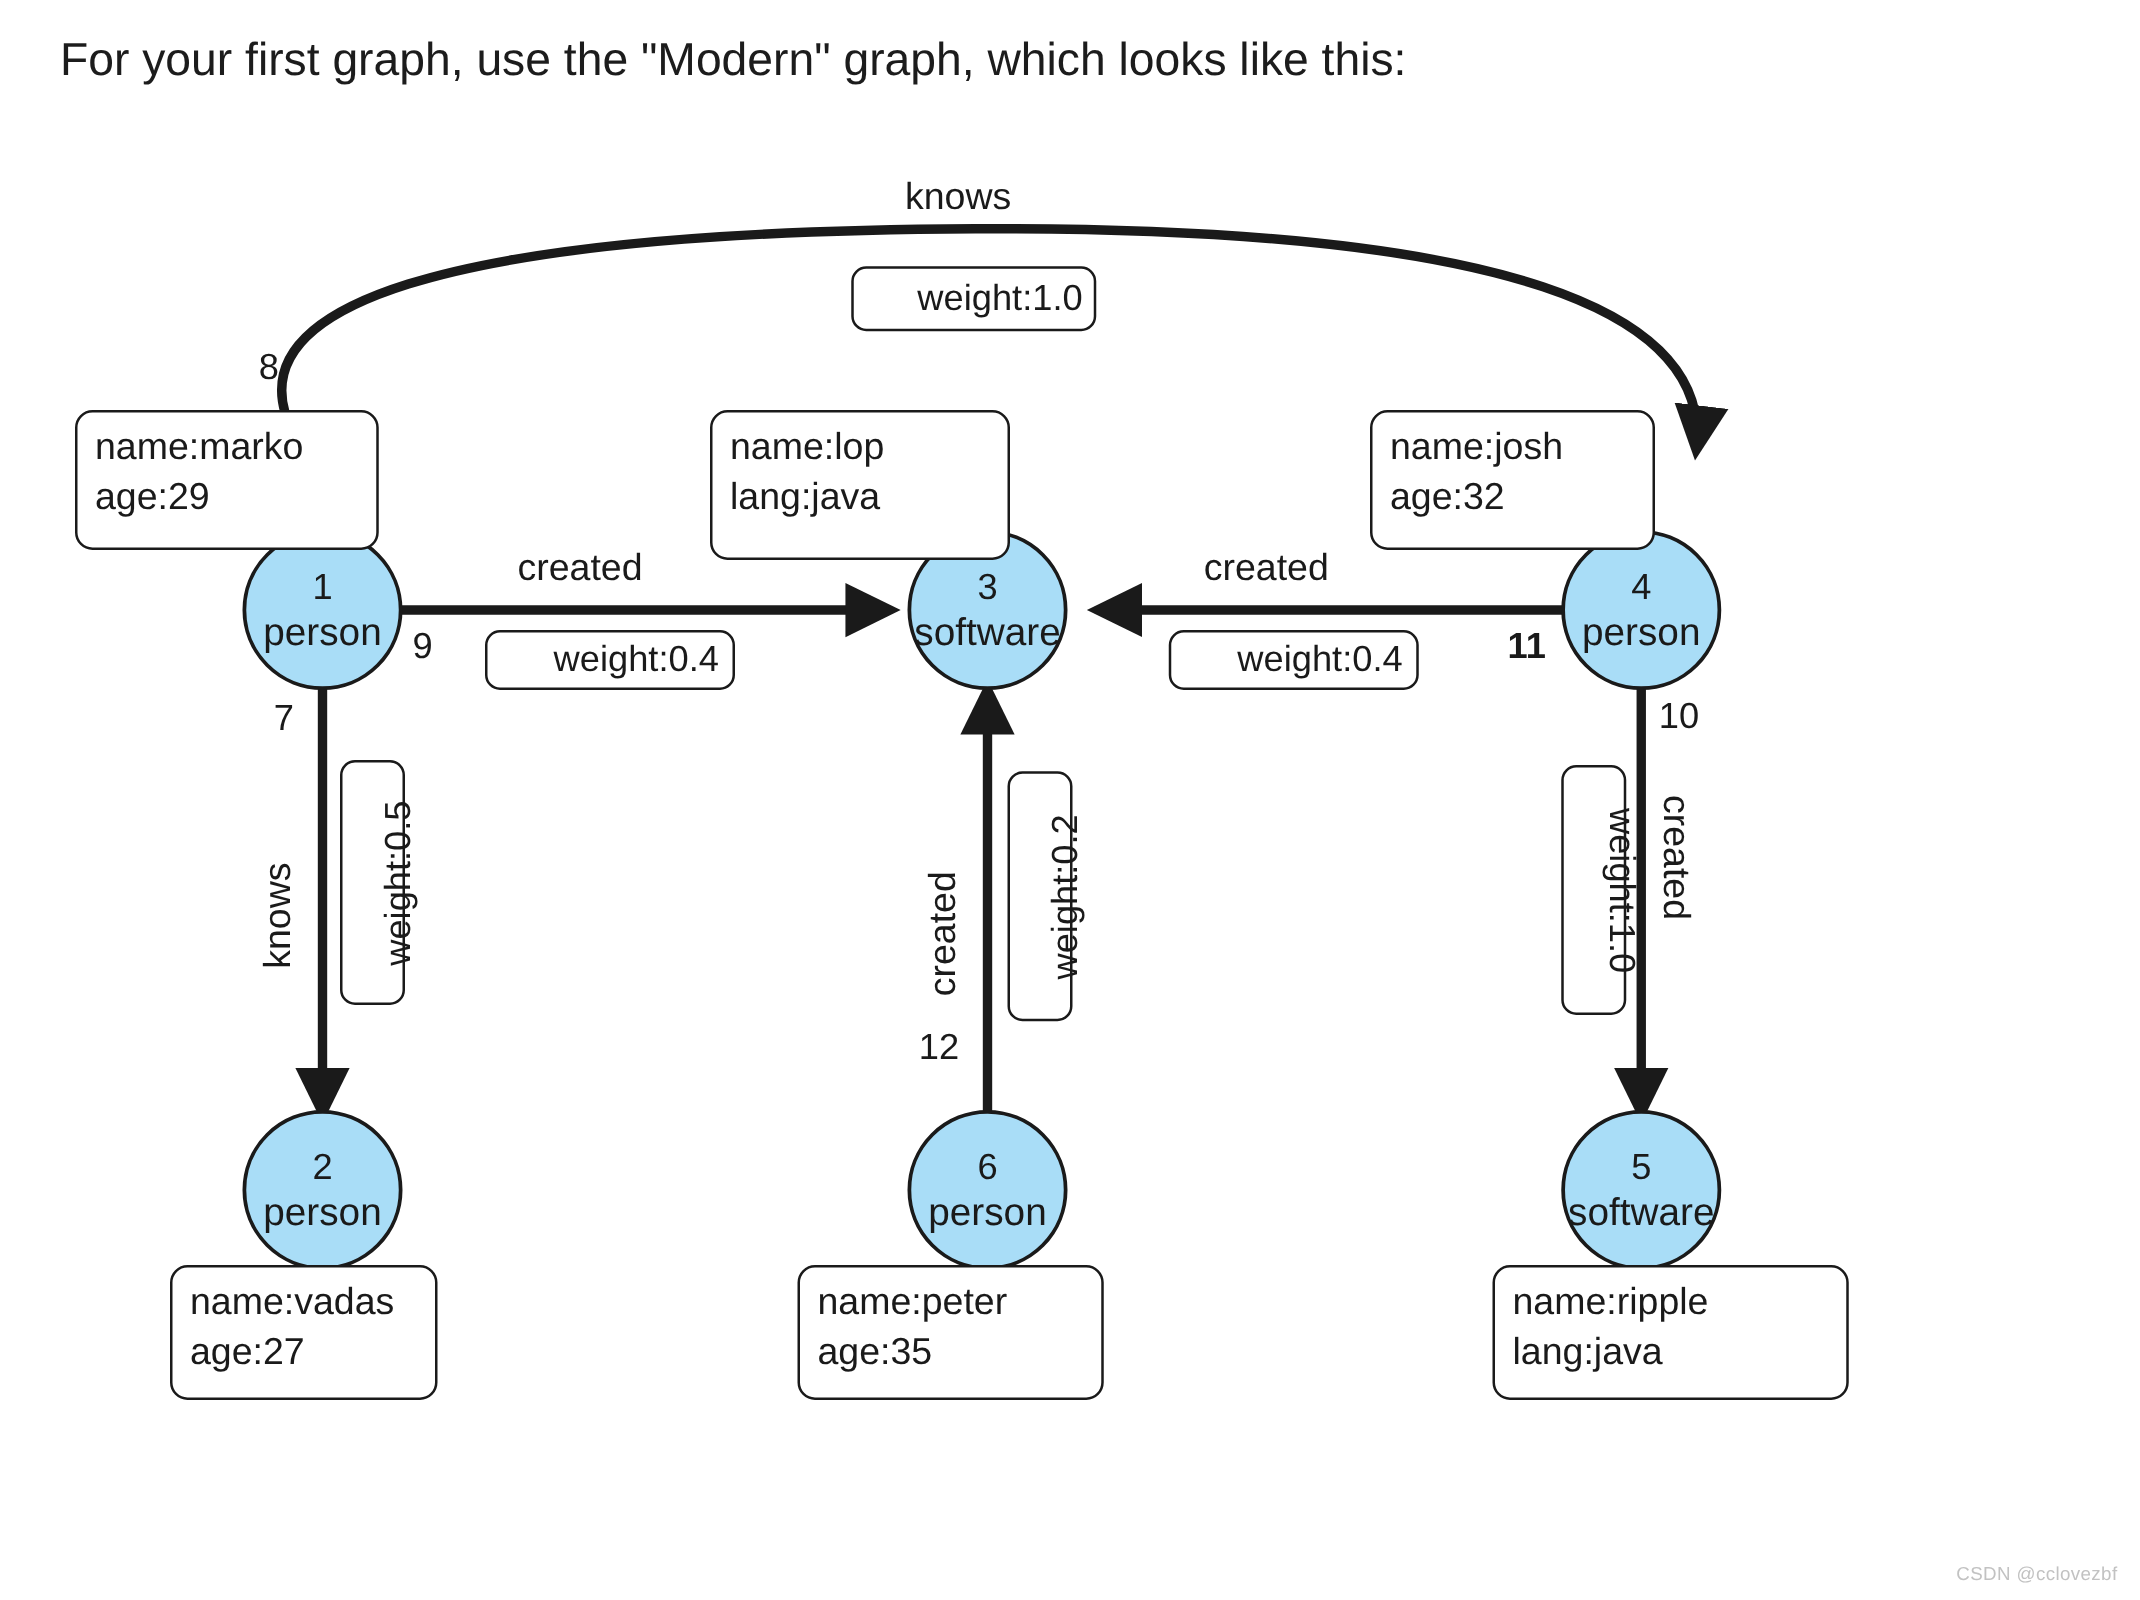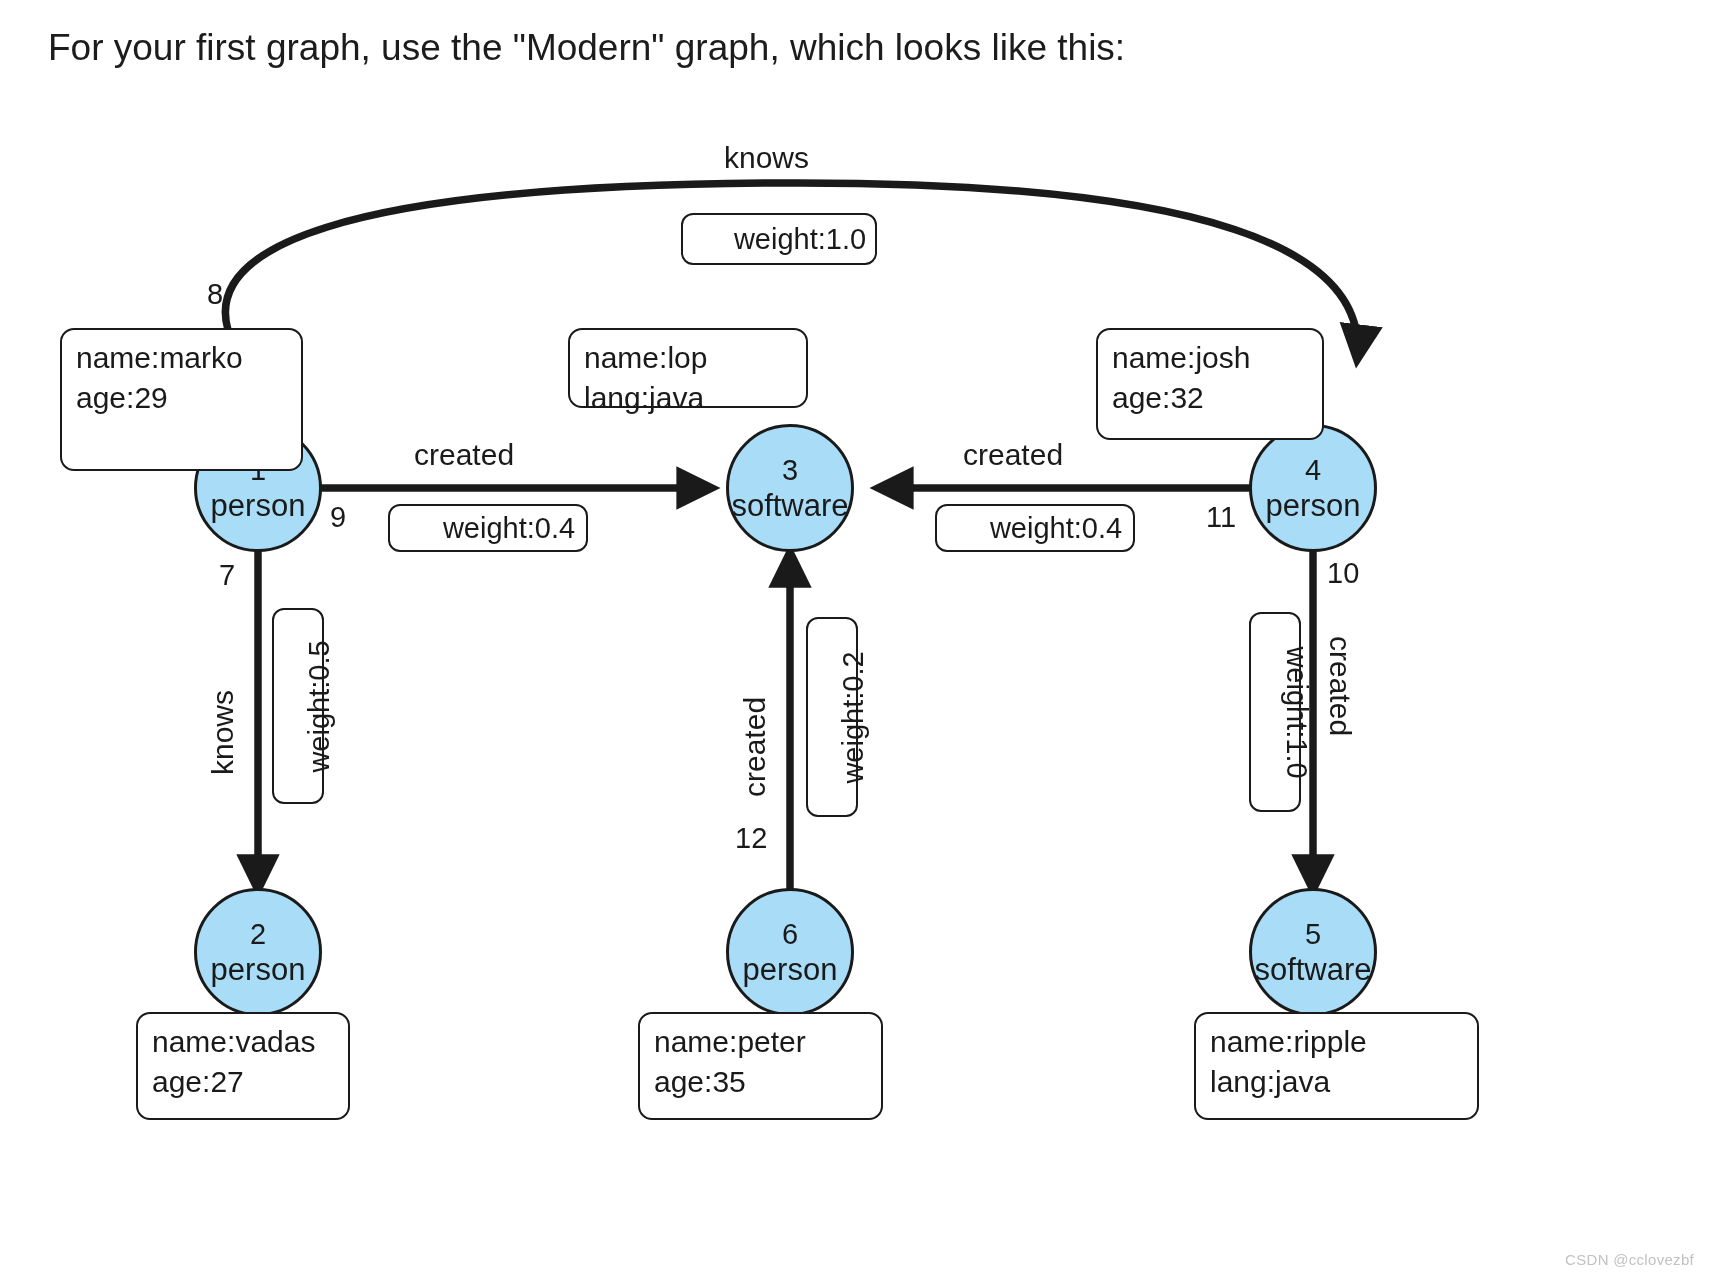--- a/index.html
+++ b/index.html
@@ -172,26 +172,26 @@
 <div class="vertex" style="left:1249px; top:888px; width:128px; height:128px;">
   <div class="vid">5</div>
   <div class="vlabel">software</div>
 </div>
 
 <div class="vertex" style="left:726px; top:888px; width:128px; height:128px;">
   <div class="vid">6</div>
   <div class="vlabel">person</div>
 </div>
 
-<div class="propbox" style="left:60px; top:328px; width:243px; height:143px;">
+<div class="propbox" style="left:60px; top:328px; width:243px; height:112px;">
   <div class="pline">name:marko</div>
   <div class="pline">age:29</div>
 </div>
 
-<div class="propbox" style="left:568px; top:328px; width:240px; height:80px;">
+<div class="propbox" style="left:568px; top:328px; width:240px; height:120px;">
   <div class="pline">name:lop</div>
   <div class="pline">lang:java</div>
 </div>
 
 <div class="propbox" style="left:1096px; top:328px; width:228px; height:112px;">
   <div class="pline">name:josh</div>
   <div class="pline">age:32</div>
 </div>
 
 <div class="propbox" style="left:136px; top:1012px; width:214px; height:108px;">
@@ -218,21 +218,21 @@
 <div class="etext" style="left:414px; top:440px;">created</div>
 <div class="weightbox" style="left:388px; top:504px; width:200px; height:48px;">
   <span>weight:0.4</span>
 </div>
 <div class="enum" style="left:330px; top:503px;">9</div>
 
 <div class="etext" style="left:963px; top:440px;">created</div>
 <div class="weightbox" style="left:935px; top:504px; width:200px; height:48px;">
   <span>weight:0.4</span>
 </div>
-<div class="enum" style="left:1206px; top:503px;">11</div>
+<div class="enum" style="left:1206px; top:503px;font-weight:bold;">11</div>
 
 <div class="etext rot-ccw" style="left:208px; top:775px;">knows</div>
 <div class="weightbox rot-ccw" style="left:272px; top:608px; width:52px; height:196px;">
   <span>weight:0.5</span>
 </div>
 <div class="enum" style="left:219px; top:561px;">7</div>
 
 <div class="etext rot-ccw" style="left:740px; top:797px;">created</div>
 <div class="weightbox rot-ccw" style="left:806px; top:617px; width:52px; height:200px;">
   <span>weight:0.2</span>

